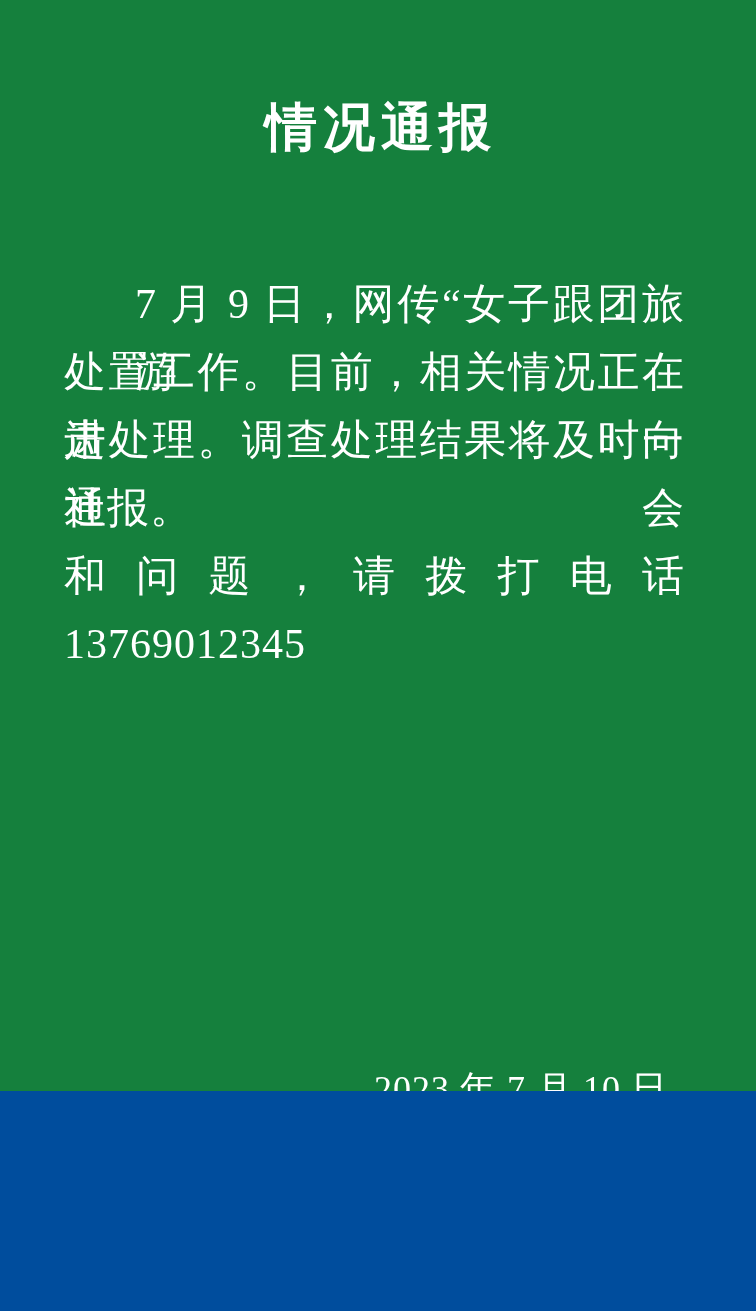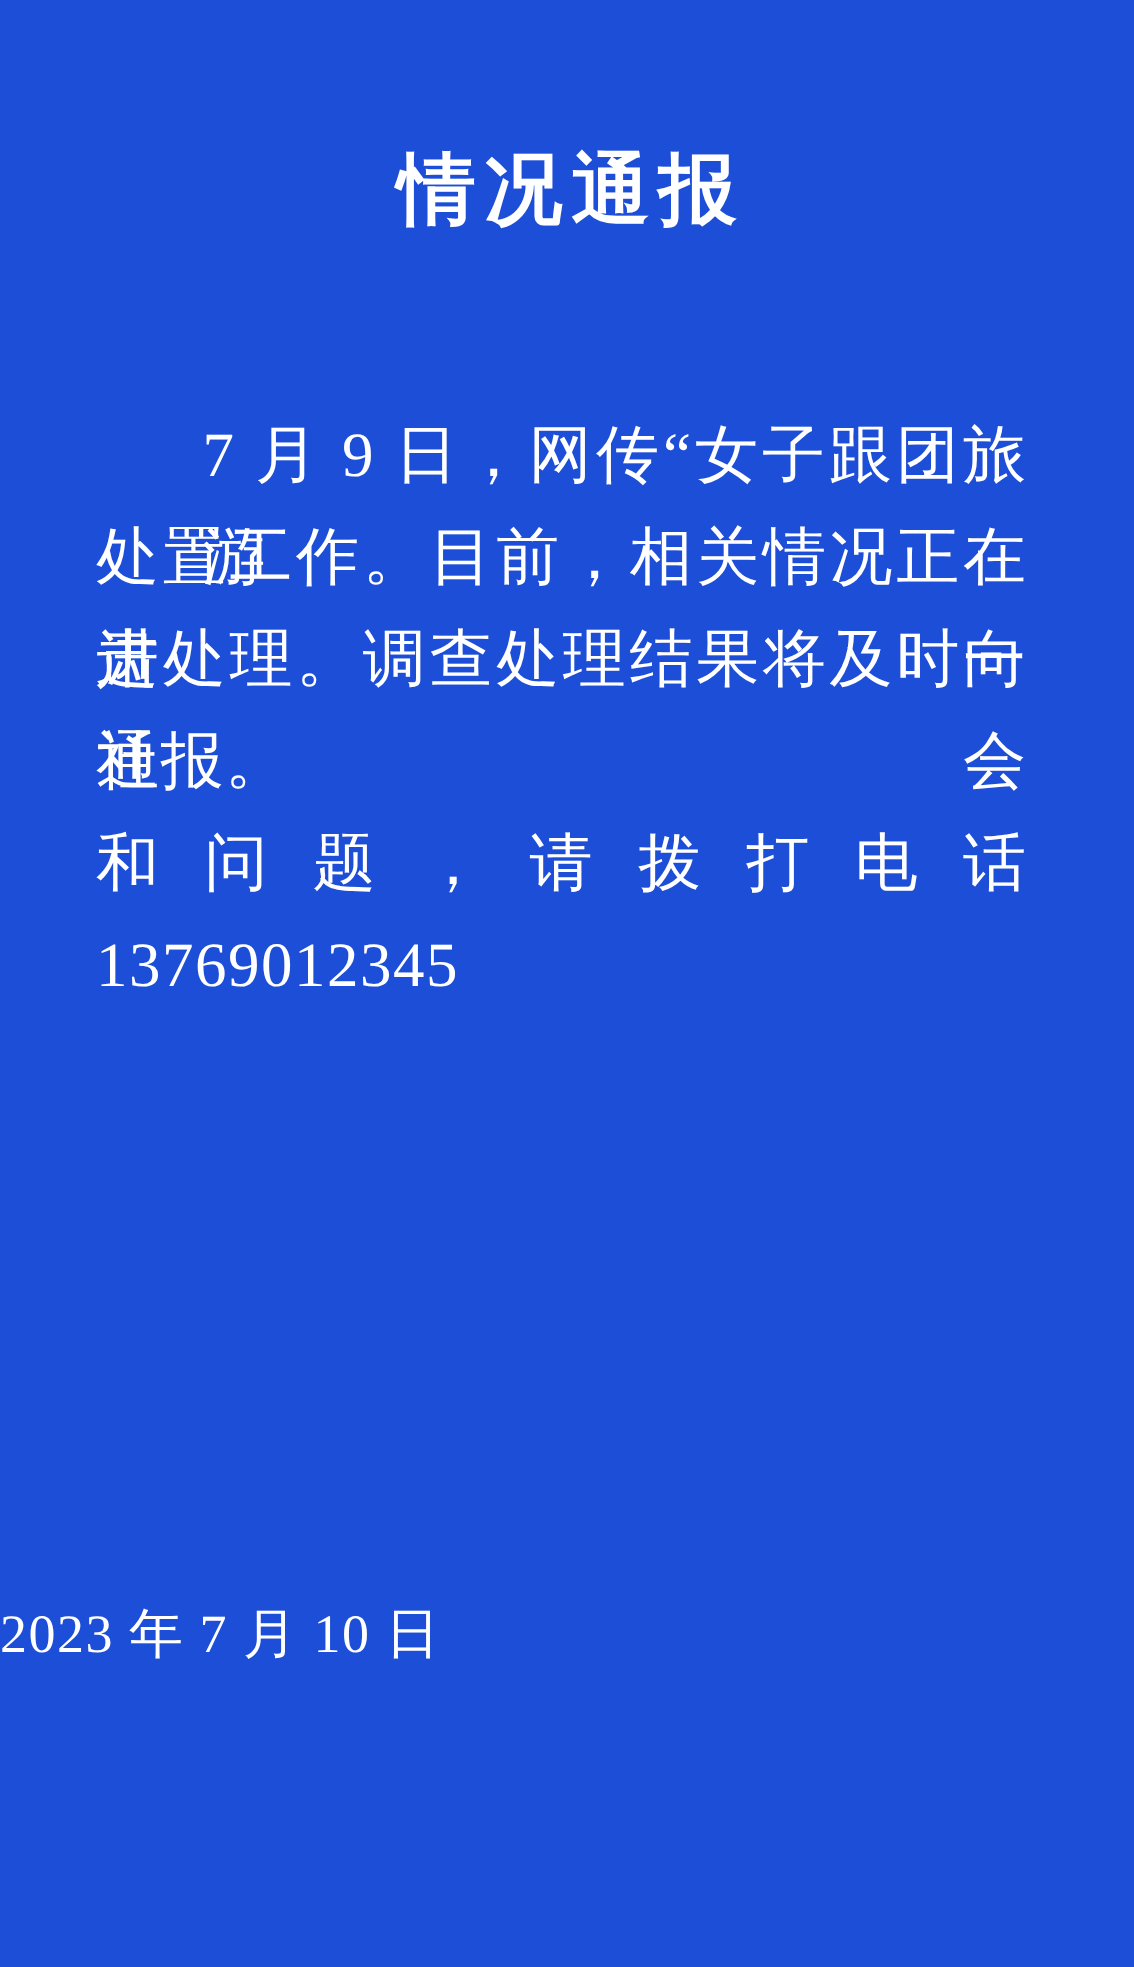--- a/index.html
+++ b/index.html
@@ -3,22 +3,22 @@
 <meta charset="utf-8">
 <style>
   html, body {
     margin: 0;
     padding: 0;
     background: #004D9D;
   }
   .page {
     position: relative;
     width: 756px;
-    height: 1311px;
-    background: #1d4ed8;
+    height: 1091px;
+    background: #15803d;
     color: #FFFFFF;
     overflow: hidden;
     font-family: "Liberation Serif", "DejaVu Serif", serif;
   }
   .title {
     margin: 96px 0 0 0;
     text-align: center;
     font-family: "Liberation Sans", "DejaVu Sans", sans-serif;
     font-weight: bold;
     font-size: 52px;
@@ -55,21 +55,22 @@
   .signature {
     font-size: 36px;
     line-height: 58px;
     text-align: right;
     padding-right: 72px;
     letter-spacing: 1px;
   }
   .date {
     font-size: 36px;
     line-height: 58px;
-    padding-right: 120px;
+    text-align: right;
+    padding-right: 88px;
     letter-spacing: 1px;
   }
 </style>
 </head>
 <body>
 
 <div class="page">
   <h1 class="title">情况通报</h1>
 
   <div class="body-text" id="notice-body">

